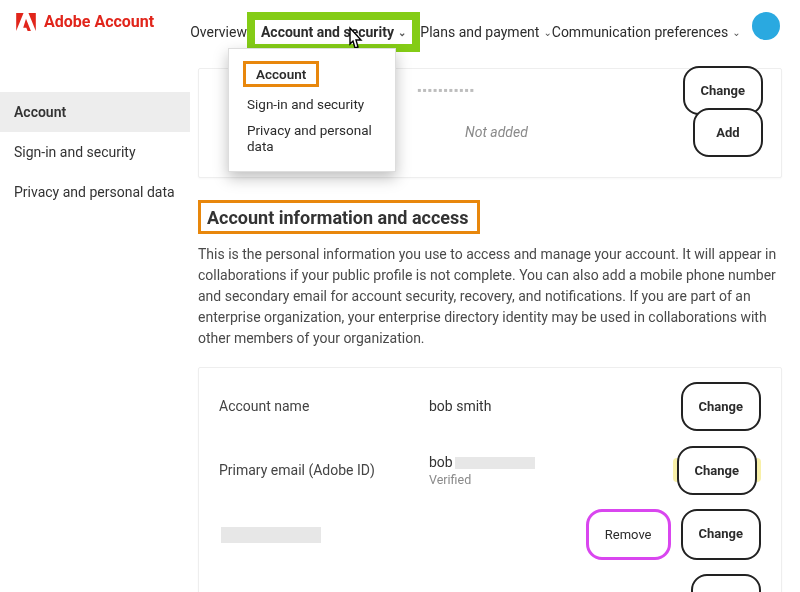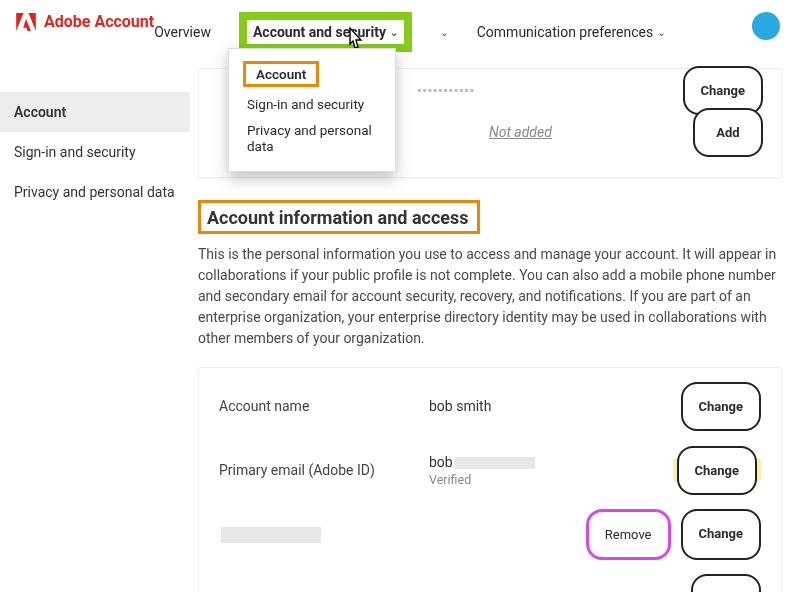--- a/index.html
+++ b/index.html
@@ -3,21 +3,21 @@
 <meta charset="utf-8">
 <style>
   * { margin: 0; padding: 0; box-sizing: border-box; }
   body { font-family: -apple-system, BlinkMacSystemFont, "Segoe UI", Roboto, Arial, sans-serif; font-size: 14px; color: #2c2c2c; background: #fff; }
   .page { width: 800px; height: 592px; position: relative; overflow: hidden; box-shadow: 4px 6px 10px rgba(0,0,0,0.35); }
   
   .header { display: flex; align-items: flex-start; padding: 12px 20px 10px 16px; position: relative; }
   .logo-wrap { display: flex; align-items: center; gap: 8px; }
   .logo-mark { width: 20px; height: 18px; }
   .brand { color: #e1251b; font-weight: 700; font-size: 16px; }
-  .nav { display: flex; gap: 28px; align-items: center; font-size: 14px; color: #2c2c2c; }
+  .nav { display: flex; margin-left: 36px; align-items: center; font-size: 14px; color: #2c2c2c; }
   .nav-item { cursor: pointer; display: inline-flex; align-items: center; gap: 4px; position: relative; }
   .nav-item.boxed { border: 8px solid #84cc16; padding: 4px 6px; font-weight: 700; }
   .chev { font-size: 10px; color: #555; }
   .avatar { margin-left: auto; width: 28px; height: 28px; border-radius: 50%; background: #2aa9e0; }
   .cursor { position: absolute; left: 343px; top: 26px; pointer-events: none; }
   
   .dropdown { position: absolute; left: 228px; top: 48px; width: 168px; background: #fff; border: 1px solid #ddd; box-shadow: 0 6px 14px rgba(0,0,0,0.25); padding: 12px 14px 12px 14px; z-index: 10; }
   .dropdown .row { padding: 5px 4px; font-size: 13.5px; color: #2c2c2c; cursor: pointer; }
   .dropdown .row.boxed { border: 3px solid #e8870c; display: inline-block; padding: 2px 10px; margin-bottom: 4px; font-weight: 600; }
   
@@ -29,21 +29,21 @@
   .card { background: #fff; border: 1px solid #eee; box-shadow: 0 1px 2px rgba(0,0,0,0.03); border-radius: 2px; }
   .top-card { padding: 0 18px 24px 18px; margin-top: 6px; min-height: 100px; position: relative; }
   .top-row { display: flex; align-items: center; height: 42px; }
   .masked { color: #bdbdbd; letter-spacing: 1px; font-size: 12px; }
   .label-stub { width: 140px; color: #555; }
   .btn { border: 2px solid #222; background: #fff; border-radius: 16px; padding: 15px 16px; font-weight: 700; font-size: 13px; cursor: pointer; min-width: 70px; text-align: center; }
   .btn.light { border: 3px solid #d946ef; font-weight: 400; }
   .right { margin-left: auto; display: flex; gap: 10px; }
   .top-row1 .masked { margin-left: 200px; }
   .top-row2 .label-stub { margin-left: 16px; }
-  .top-row2 .not-added { color: #8a8a8a; font-style: italic; margin-left: 116px; text-decoration: underline; }
+  .top-row2 .not-added { color: #8a8a8a; font-style: italic; margin-left: 92px; }
   .section-title-wrap { margin-top: 22px; }
   .section-title { display: inline-block; border: 3px solid #e8870c; padding: 4px 8px 3px 6px; font-weight: 700; font-size: 18px; color: #333; }
   .section-desc { margin-top: 10px; font-size: 14px; color: #4a4a4a; line-height: 1.5; max-width: 580px; }
   .info-card { margin-top: 18px; padding: 6px 20px; }
   .info-row { display: flex; align-items: center; min-height: 64px; border-top: 0; }
   .info-row + .info-row { }
   .info-label { width: 210px; color: #444; font-size: 14px; }
   .info-value { color: #333; font-size: 14px; }
   .sub { color: #8a8a8a; font-size: 12.5px; margin-top: 2px; }
   .redact { display: inline-block; width: 80px; height: 12px; background: #e7e7e7; vertical-align: middle; margin-left: 2px; }
@@ -63,20 +63,21 @@
       </svg>
       <span class="brand">Adobe Account</span>
     </div>
     <div class="nav">
       <span class="nav-item">Overview</span>
       <span class="nav-item boxed">
         <span>Account and security</span>
         <span class="chev">⌄</span>
       </span>
       <span class="nav-item">
+        <span>Plans and payment</span>
         <span class="chev">⌄</span>
       </span>
       <span class="nav-item">
         <span>Communication preferences</span>
         <span class="chev">⌄</span>
       </span>
     </div>
     <div class="avatar"></div>
 
     <svg class="cursor" width="26" height="28" viewBox="0 0 26 28">

